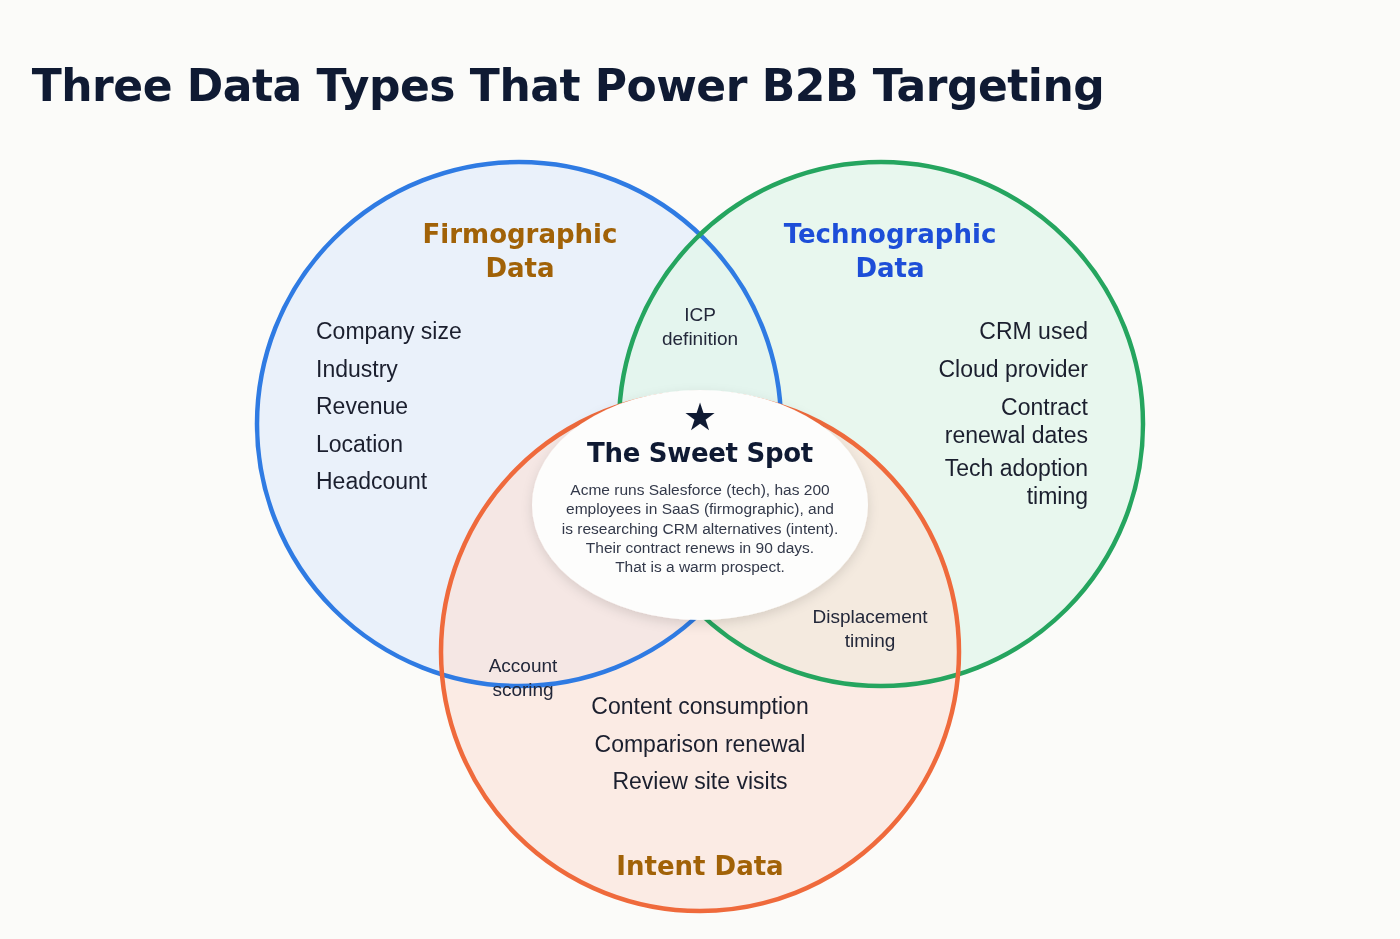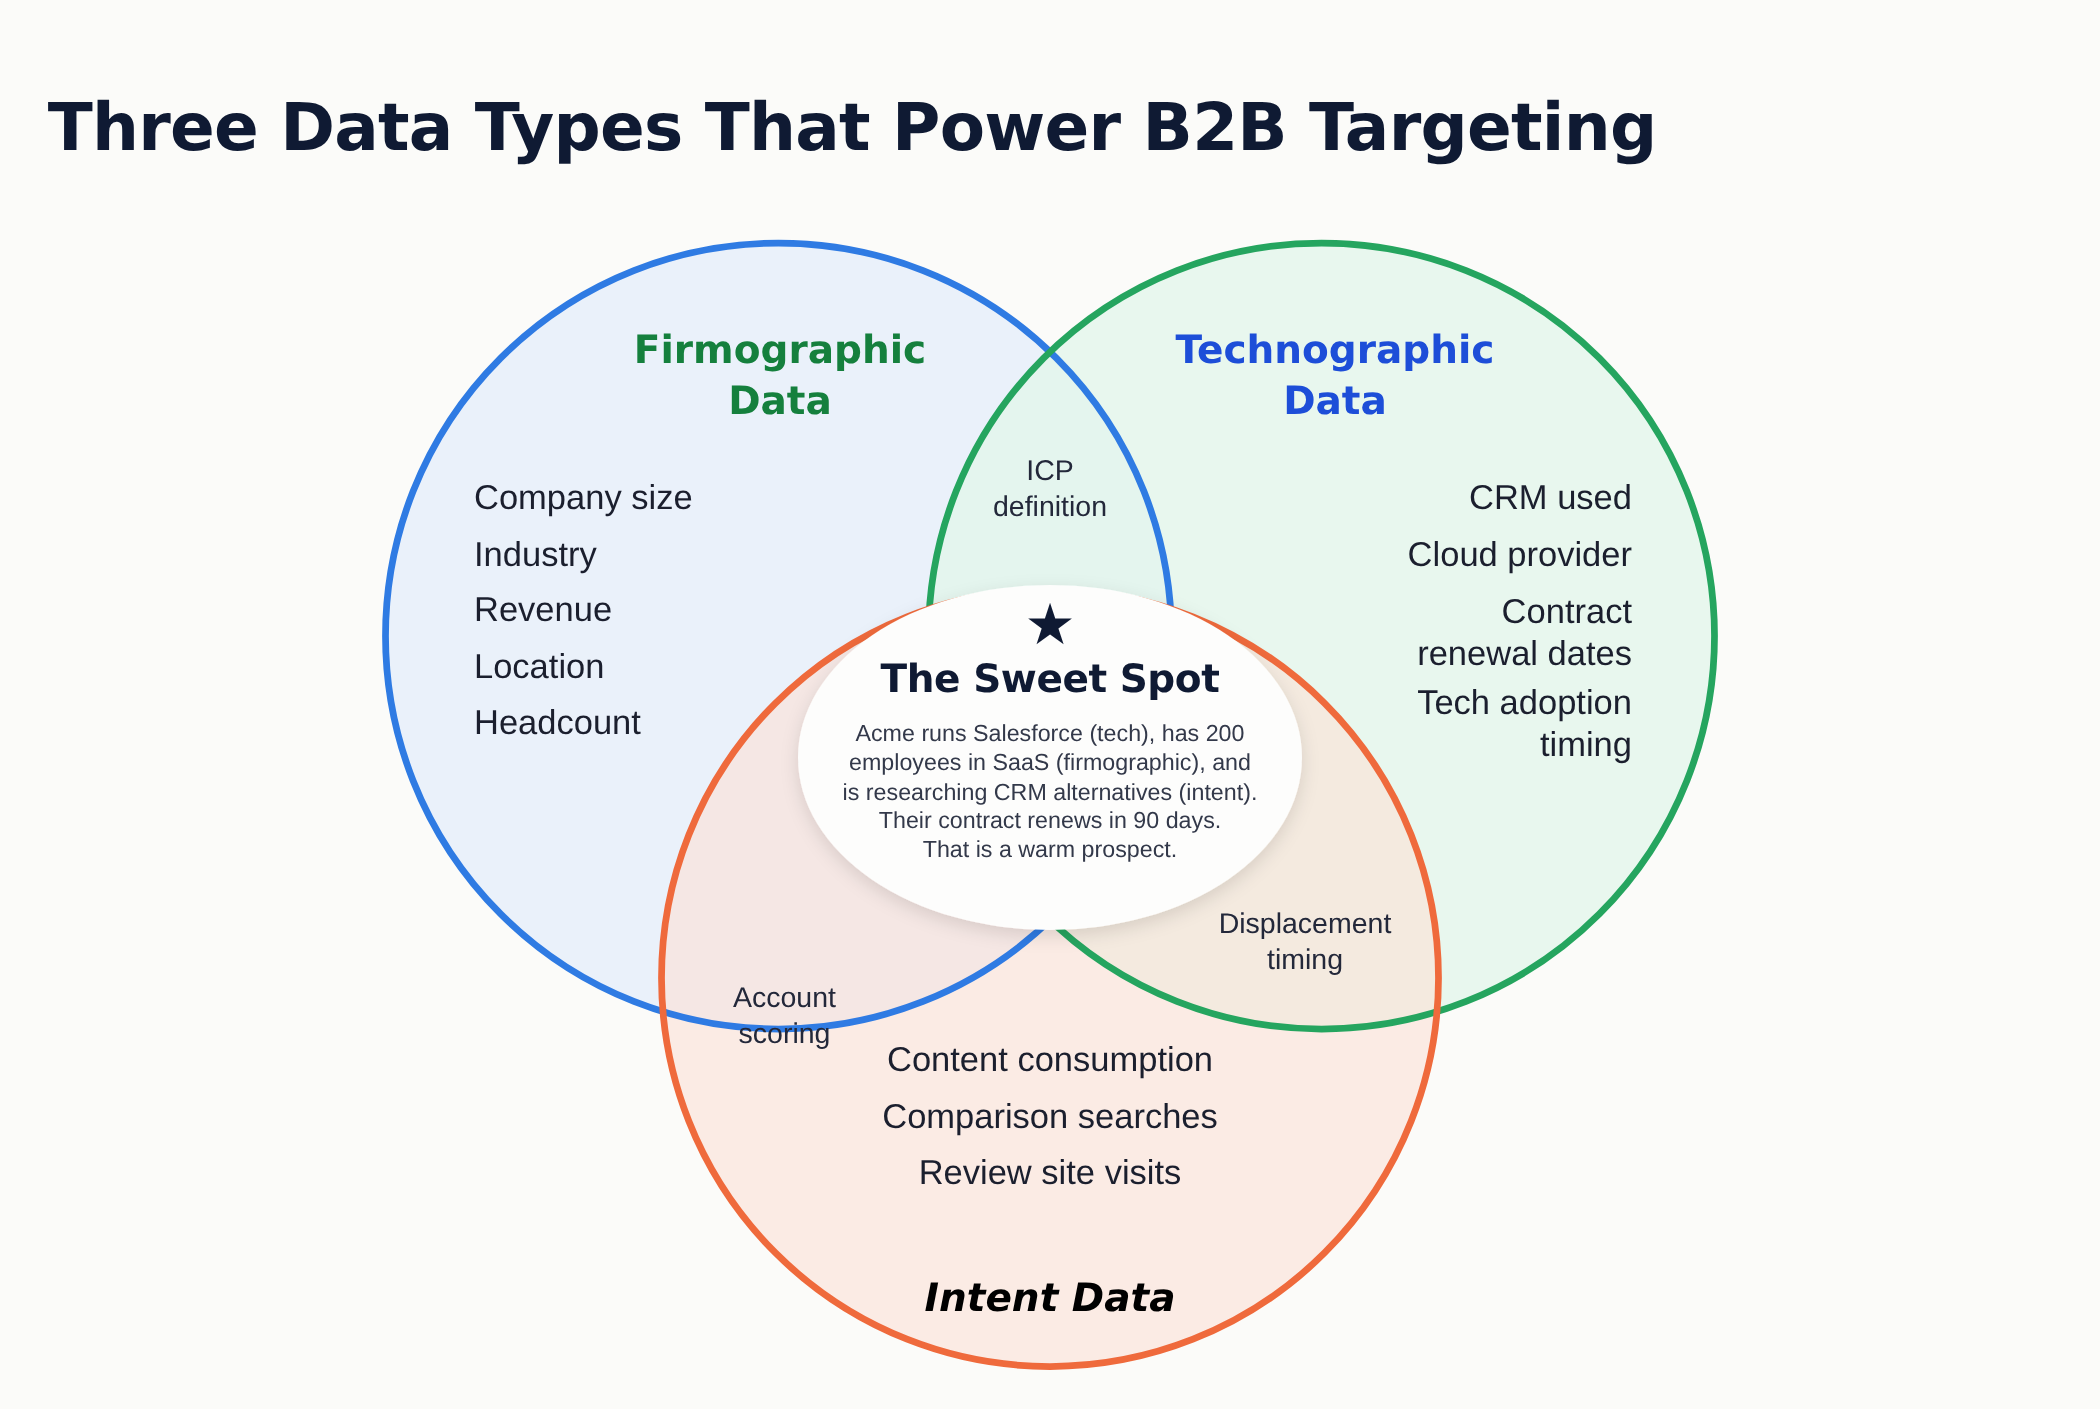--- a/index.html
+++ b/index.html
@@ -16,23 +16,23 @@
     font-family: "DejaVu Sans", sans-serif;
     font-weight: bold; font-size: 44px; letter-spacing: -0.5px;
     color: #0f1a33;
   }
   svg.venn { position: absolute; left: 0; top: 0; }
   .lbl { position: absolute; }
   .heading {
     font-family: "DejaVu Sans", sans-serif; font-weight: bold;
     font-size: 26px; line-height: 34px; text-align: center;
   }
-  .h-blue { color: #15803d; text-align: center; }
+  .h-blue { color: #a16207; text-align: center; }
   .h-green { color: #1d4ed8; }
-  .h-orange { color: #000000; font-style: italic; }
+  .h-orange { color: #a16207; }
   .item { font-size: 23px; line-height: 37.5px; color: #1b1f2e; }
   .items-right { text-align: right; }
   .items-right .item.two-line { line-height: 28px; margin: 5px 0 4px; }
   .items-center { text-align: center; }
   .overlap { font-size: 19px; line-height: 24px; text-align: center; color: #23283a; }
   .sweet-title {
     font-family: "DejaVu Sans", sans-serif; font-weight: bold;
     font-size: 26px; text-align: center; color: #0f1a33; letter-spacing: -0.3px;
   }
   .sweet-body {
@@ -112,16 +112,16 @@
     <div>Acme runs Salesforce (tech), has 200</div>
     <div>employees in SaaS (firmographic), and</div>
     <div>is researching CRM alternatives (intent).</div>
     <div>Their contract renews in 90 days.</div>
     <div>That is a warm prospect.</div>
   </div>
 </div>
 
 <div class="lbl items-center" style="left:540px; top:688px; width:320px;">
   <div class="item">Content consumption</div>
-  <div class="item">Comparison searches</div>
+  <div class="item">Comparison renewal</div>
   <div class="item">Review site visits</div>
 </div>
 <div class="lbl heading h-orange" style="left:540px; top:849px; width:320px;">Intent Data</div>
 
 </body></html>

